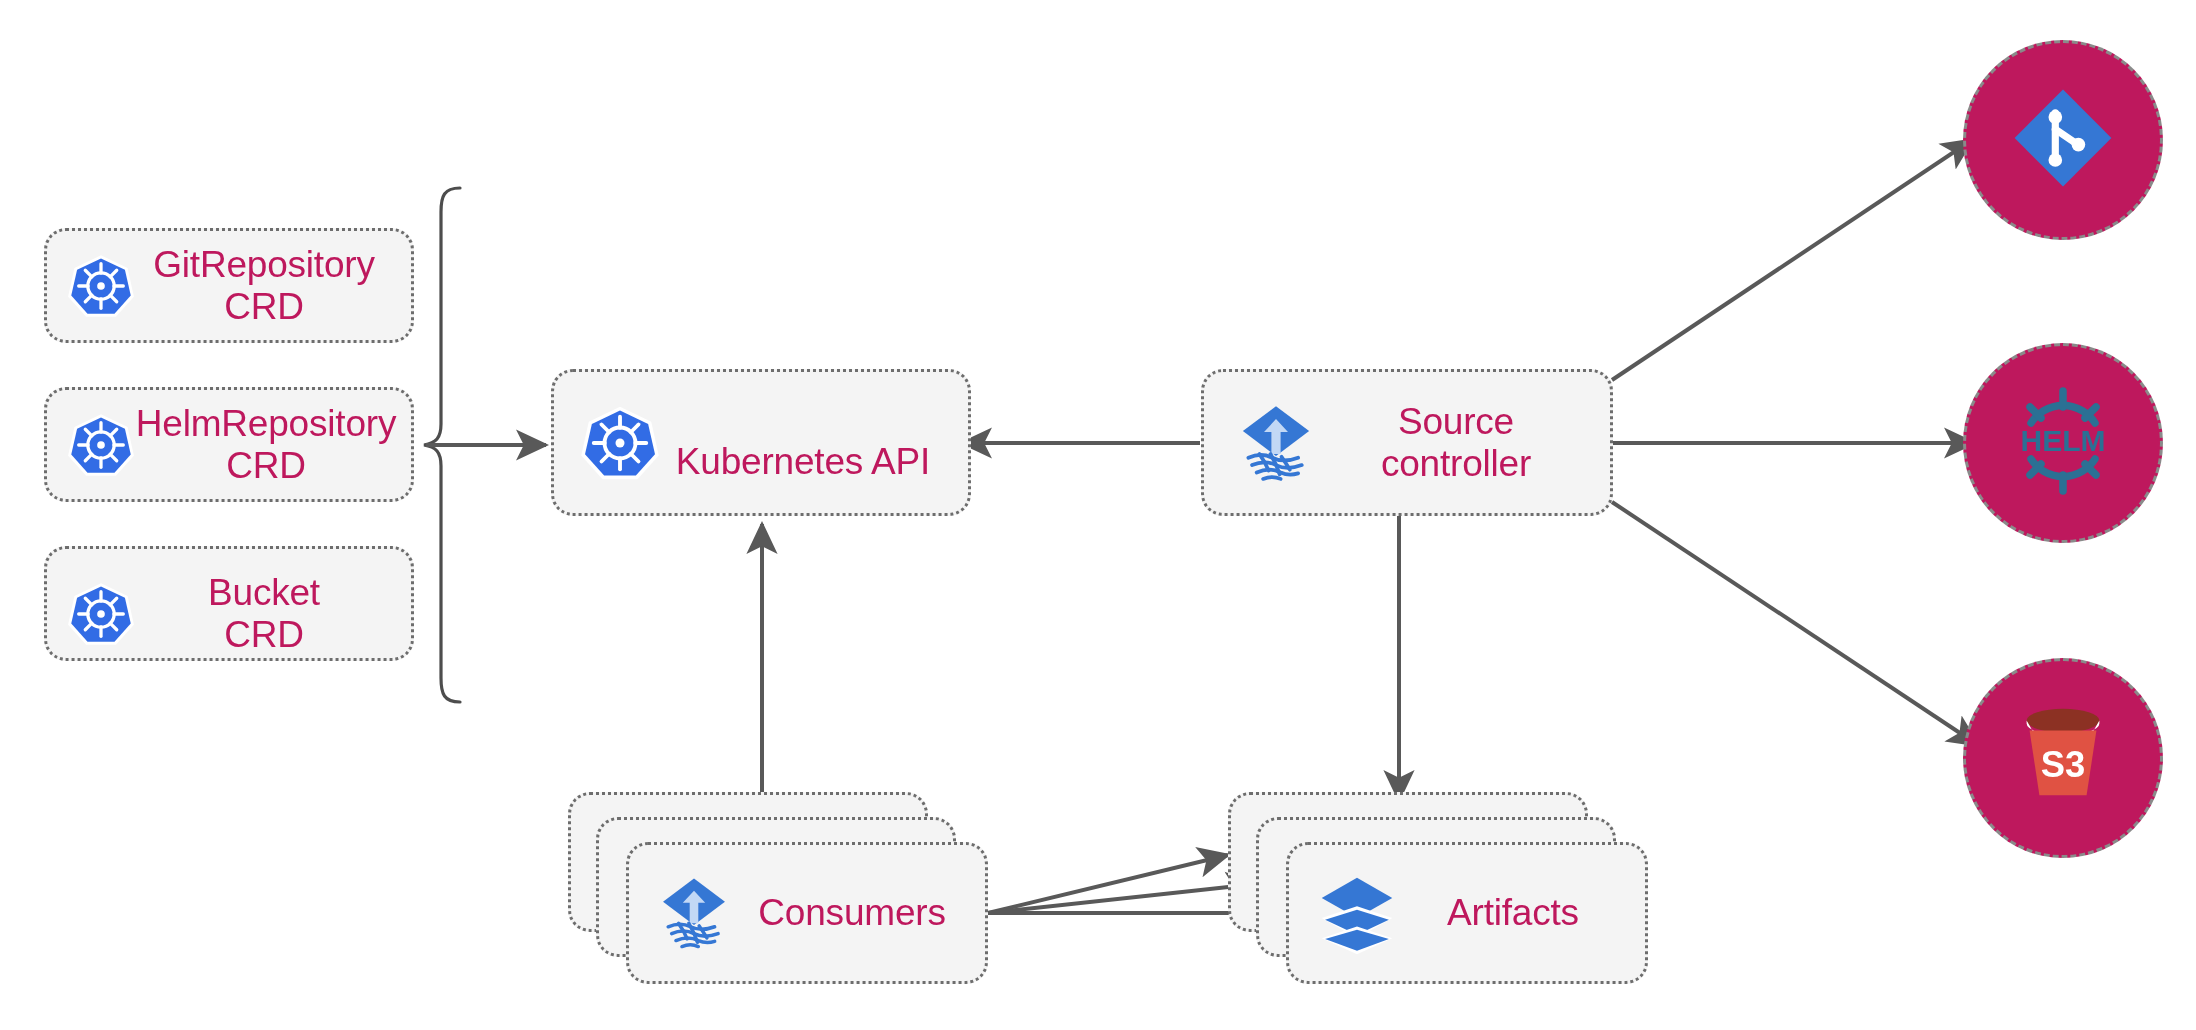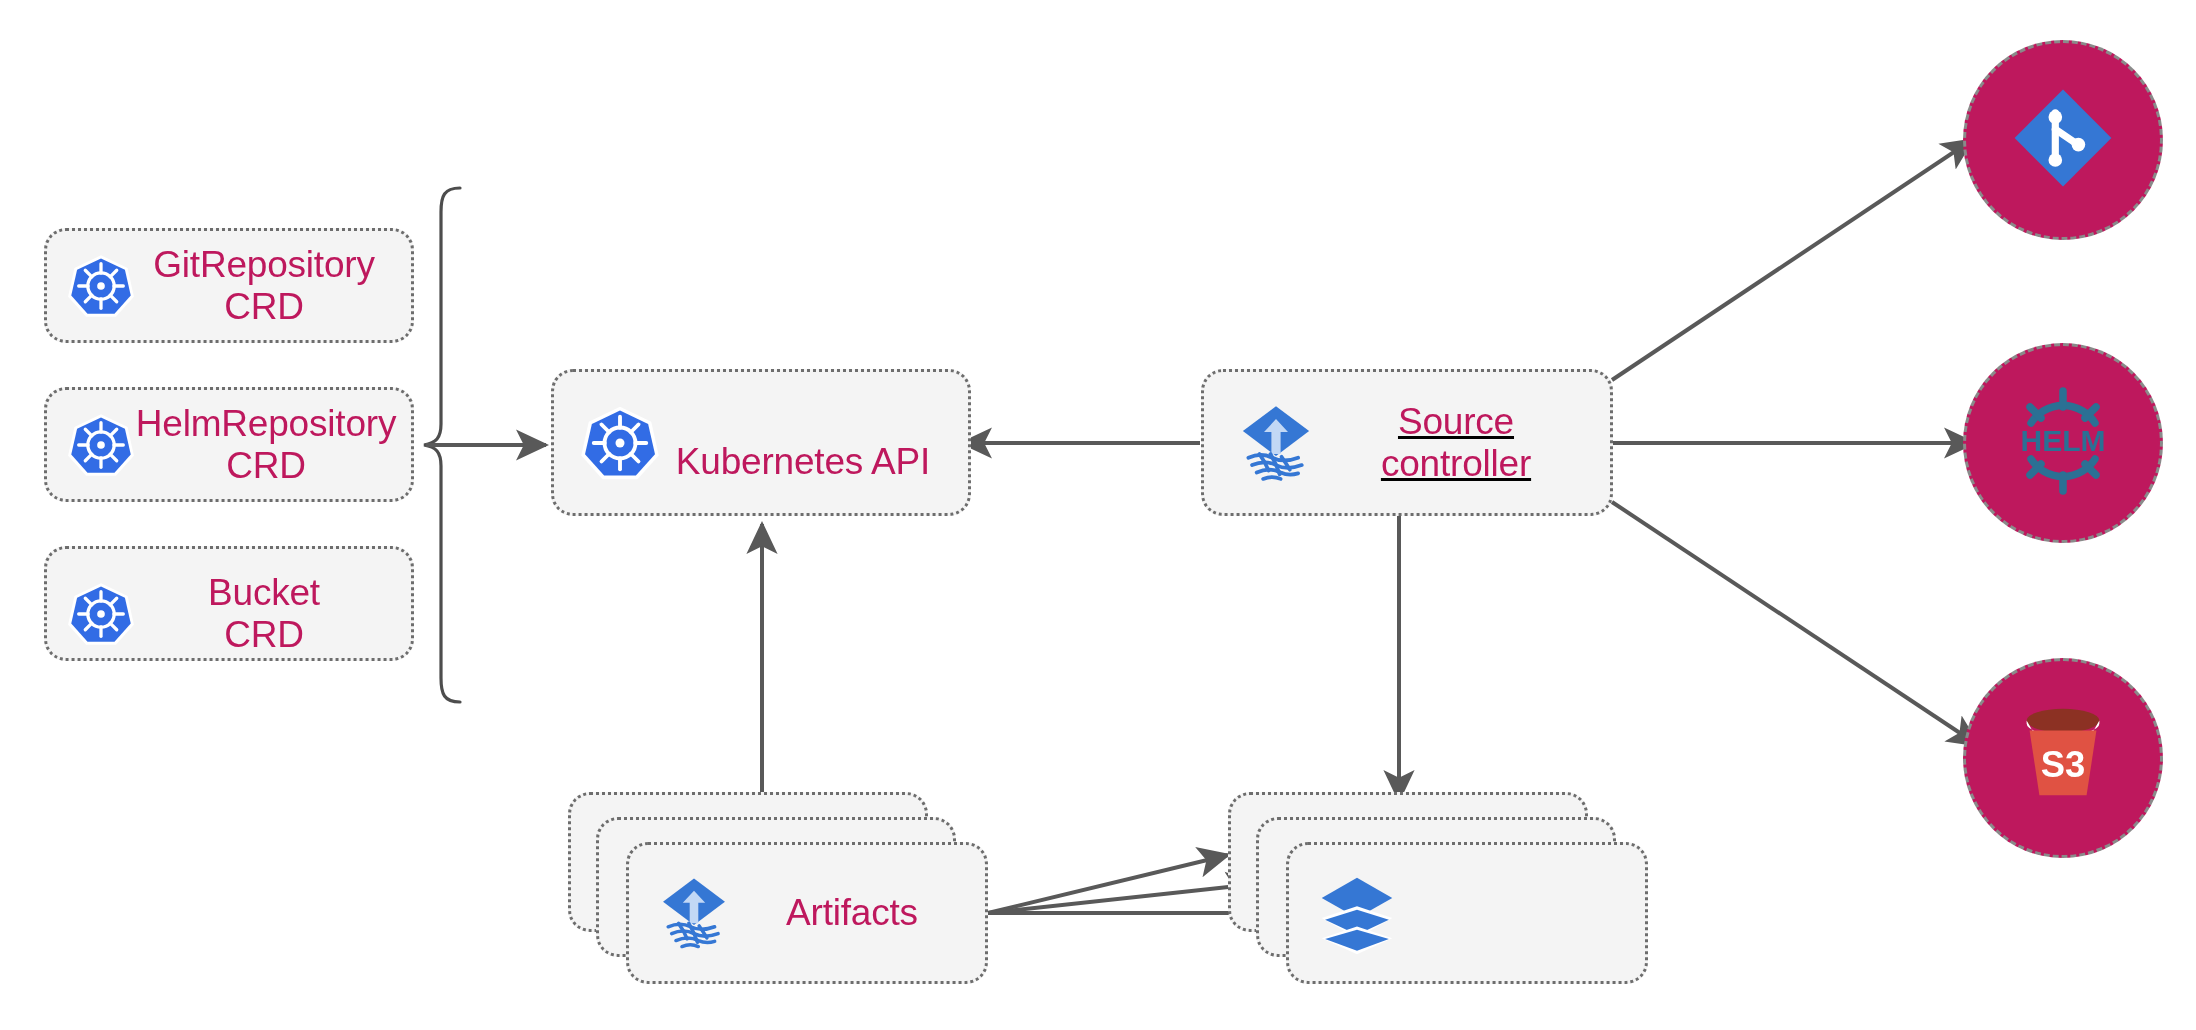--- a/index.html
+++ b/index.html
@@ -221,21 +221,21 @@
             <line x1="23.4" y1="40.6" x2="17.2" y2="46.8"></line>
           </g>
           <circle cx="32" cy="32" r="3.6" fill="#ffffff"></circle>
         </svg>
       </span>
       <span class="node-label">Kubernetes API</span>
     </div>
   </div>
 
   <div class="node" style="left:1201px; top:369px; width:412px; height:147px;">
-    <div class="node-inner" style="padding:0 20px 0 26px;text-decoration:underline;">
+    <div class="node-inner" style="padding:0 20px 0 26px;">
       <span class="node-icon">
         <svg width="92" height="92" viewBox="0 0 100 100">
 
           <path d="M50 10 L86 37 L50 64 L14 37 Z" fill="#3577d4"></path>
           <path d="M50 24 L63 38 L55 38 L55 62 L45 62 L45 38 L37 38 Z" fill="#c2d8f5"></path>
 
           <g stroke="#3577d4" stroke-width="4.1" fill="none" stroke-linecap="round">
             <path d="M20 66 Q34 60 46 66 Q58 72 74 66"></path>
             <path d="M24 74 Q38 68 50 74 Q62 80 78 74"></path>
             <path d="M29 82 Q43 76 55 82 Q64 86 74 83"></path>
@@ -264,39 +264,40 @@
               <path d="M20 66 Q34 60 46 66 Q58 72 74 66"></path>
               <path d="M24 74 Q38 68 50 74 Q62 80 78 74"></path>
               <path d="M29 82 Q43 76 55 82 Q64 86 74 83"></path>
               <path d="M36 89 Q46 85 55 89"></path>
               <path d="M32 62 Q38 70 42 80"></path>
               <path d="M44 62 Q50 72 54 84"></path>
               <path d="M56 65 Q61 72 65 79"></path>
             </g>
           </svg>
         </span>
-        <span class="node-label">Artifacts</span>
+        <span class="node-label">Consumers</span>
       </div>
     </div>
   </div>
 
   <div class="stack" style="left:1228px; top:792px; width:420px; height:200px;">
     <div class="card" style="left:0px; top:0px; width:360px; height:140px;"></div>
     <div class="card" style="left:28px; top:25px; width:360px; height:140px;"></div>
     <div class="card front" style="left:58px; top:50px; width:362px; height:142px;">
       <div class="node-inner" style="padding:0 18px 0 26px;">
         <span class="node-icon">
           <svg width="84" height="84" viewBox="0 0 100 100">
             <path d="M50 8 L92 32 L50 56 L8 32 Z" fill="#3577d4"></path>
             <path d="M50 42 L92 56 L50 80 L8 56 Z" fill="#ffffff"></path>
             <path d="M50 46 L88 58 L50 76 L12 58 Z" fill="#3577d4"></path>
             <path d="M50 66 L92 80 L50 99 L8 80 Z" fill="#ffffff"></path>
             <path d="M50 70 L88 81 L50 95 L12 81 Z" fill="#3577d4"></path>
           </svg>
         </span>
+        <span class="node-label">Artifacts</span>
       </div>
     </div>
   </div>
 
   <div class="circle-node" style="left:1963px; top:40px; width:200px; height:200px;">
     <span>
       <svg width="110" height="110" viewBox="0 0 100 100">
         <path d="M50 6 L94 50 L50 94 L6 50 Z" fill="#3577d4"></path>
         <g stroke="#ffffff" stroke-width="6.5" fill="none" stroke-linecap="round">
           <line x1="43" y1="27" x2="43" y2="72"></line>

